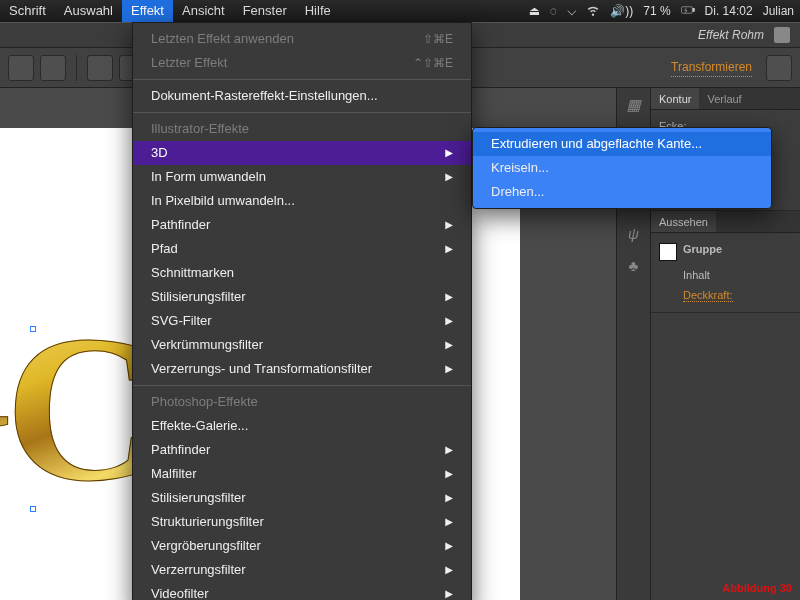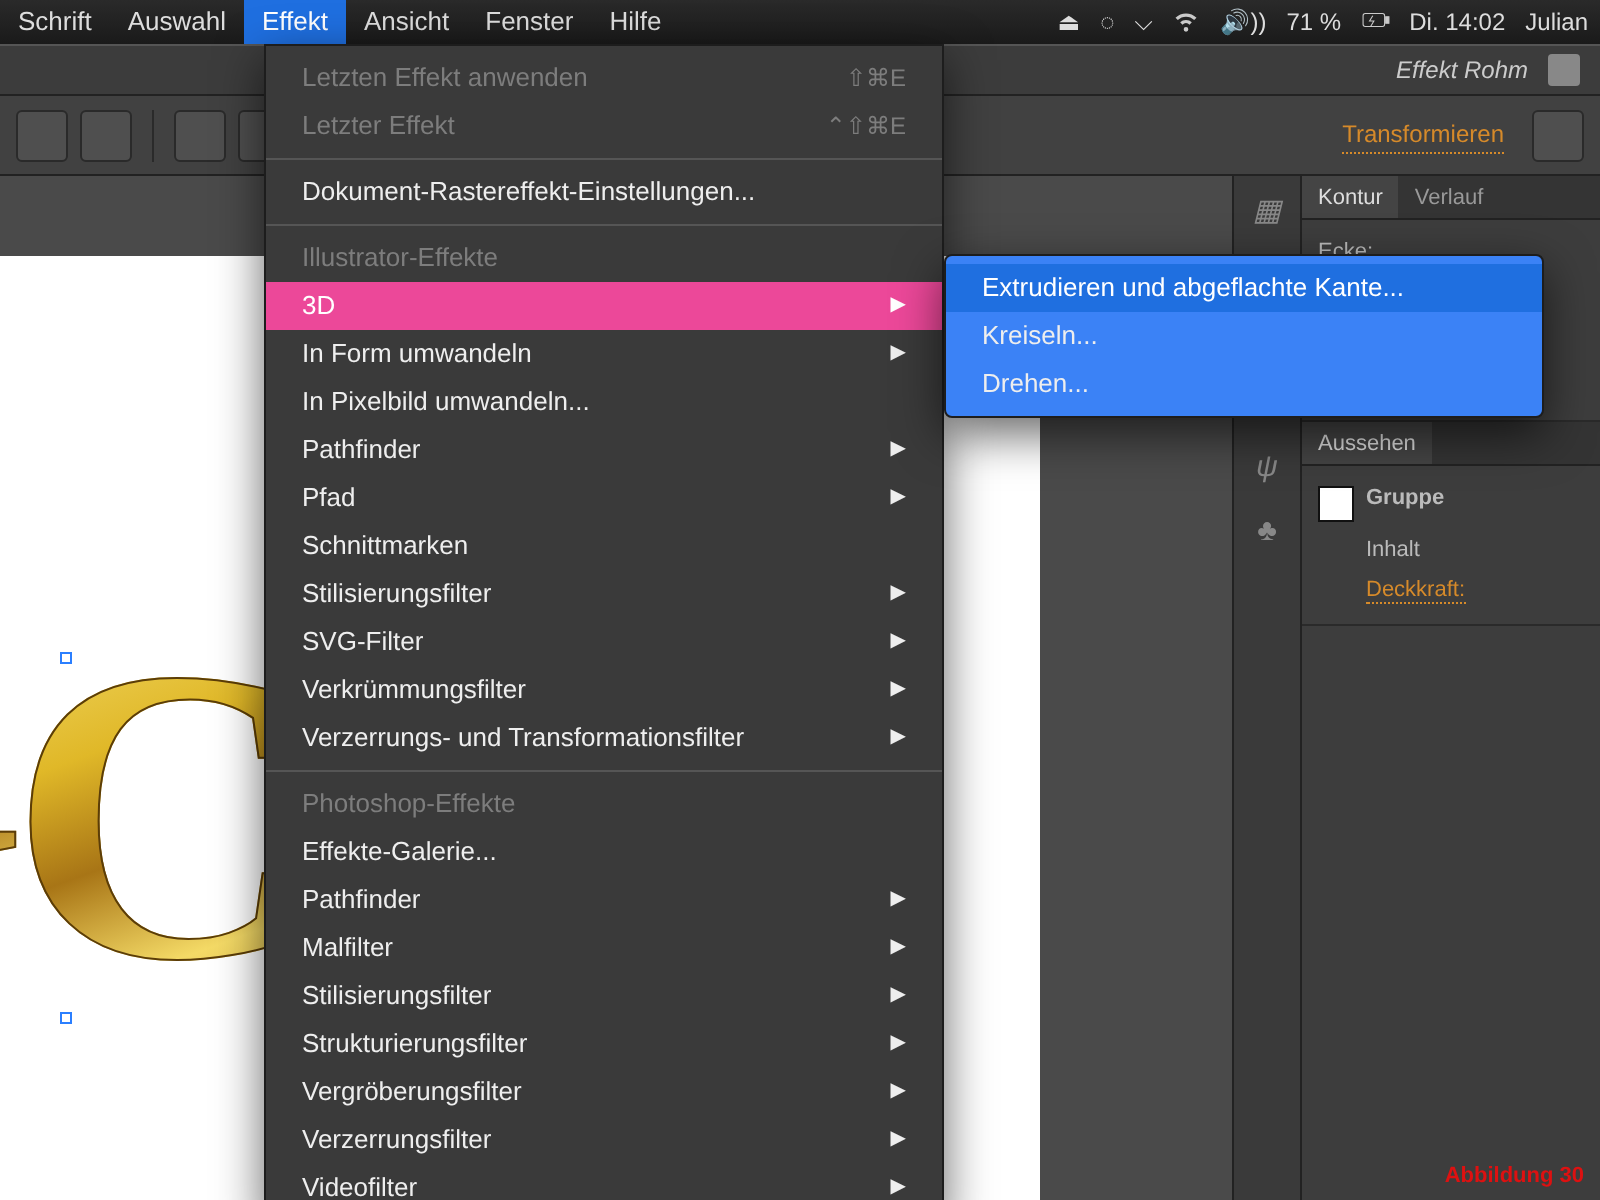--- a/index.html
+++ b/index.html
@@ -51,21 +51,21 @@
   .panel .dash div { width:30px; height:14px; background:#2c2c2c; border:1px solid #1a1a1a; }
   .panel .dashlbl { display:flex; gap:3px; font-size:9px; color:#888; }
   .panel .dashlbl span { width:30px; text-align:center; }
   .panel .foot { position:absolute; right:8px; bottom:6px; color:#d11; font-size:11px; font-weight:bold; }
 
   
   .menu { position:absolute; top:22px; left:132px; width:340px; background:#3a3a3a; border:1px solid #1d1d1d; border-radius:0 0 6px 6px; box-shadow:0 8px 24px rgba(0,0,0,.6); padding:4px 0; font-size:13px; color:#eee; z-index:50; }
   .menu .mi { display:flex; align-items:center; padding:3px 18px; line-height:18px; position:relative; }
   .menu .mi.disabled { color:#7d7d7d; }
   .menu .mi.header { color:#7d7d7d; }
-  .menu .mi.sel { background:#ec4899; color:#fff; }
+  .menu .mi.sel { background:#4c1d95; color:#fff; }
   .menu .mi .sc { margin-left:auto; color:#7d7d7d; font-size:12px; }
   .menu .mi .arr { margin-left:auto; font-size:10px; }
   .menu hr { border:none; border-top:1px solid #555; margin:4px 0; }
 
   .submenu { position:absolute; top:127px; left:472px; width:300px; background:#3b82f6; border:1px solid #1d1d1d; border-radius:4px; box-shadow:0 8px 24px rgba(0,0,0,.6); padding:4px 0; font-size:13px; color:#eee; z-index:60; }
   .submenu .mi { padding:3px 18px; line-height:18px; }
   .submenu .mi.sel { background:#1f6fe0; color:#fff; }
 </style>
 </head>
 <body>

